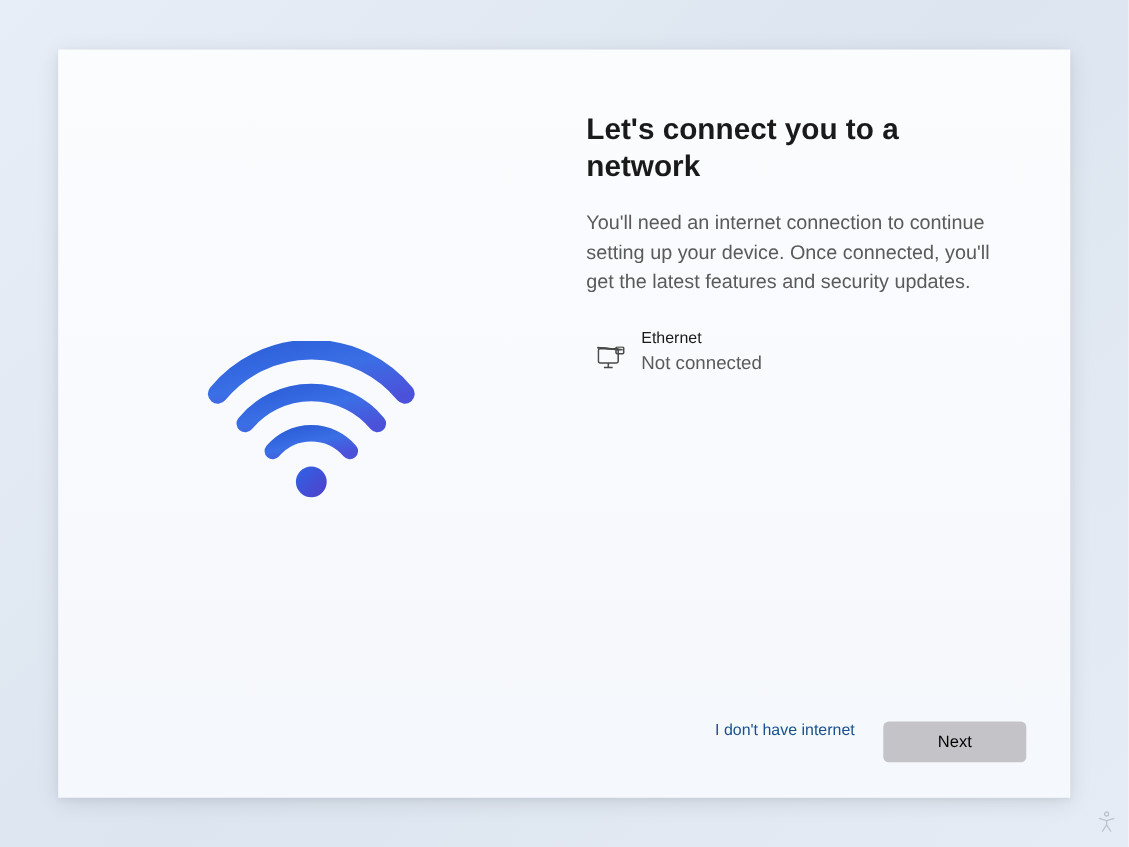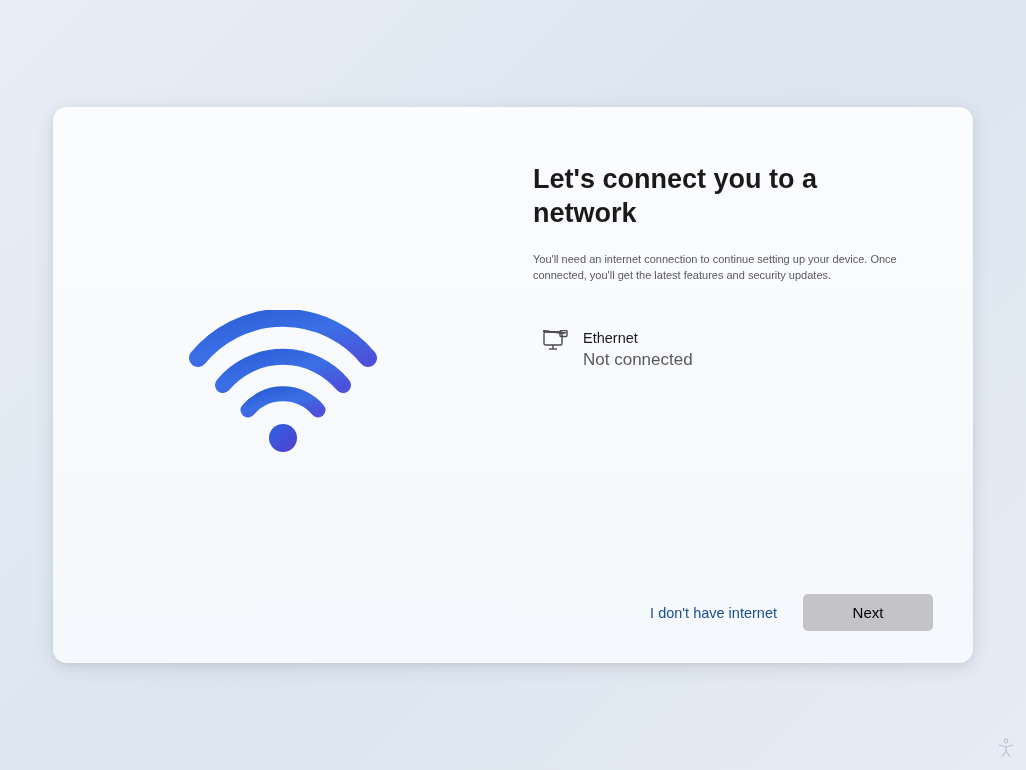--- a/index.html
+++ b/index.html
@@ -13,23 +13,23 @@
       height: 770px;
       background: linear-gradient(135deg, #e8eef7 0%, #dce5f0 50%, #e6ecf5 100%);
       display: flex;
       align-items: center;
       justify-content: center;
       position: relative;
       overflow: hidden;
     }
     .card {
       width: 920px;
-      height: 556px;
+      height: 680px;
       background: linear-gradient(to bottom, #fbfcfe 0%, #f5f8fc 100%);
-      border-radius: 14px;
+      border-radius: 0;
       box-shadow: 0 4px 20px rgba(0,0,0,0.1), 0 2px 6px rgba(0,0,0,0.05);
       display: flex;
       position: relative;
     }
     .left-pane {
       width: 50%;
       display: flex;
       align-items: center;
       justify-content: center;
       padding: 40px;
@@ -49,29 +49,29 @@
     }
     .title {
       font-size: 27px;
       font-weight: 600;
       color: #1a1a1a;
       line-height: 1.25;
       margin-bottom: 20px;
       padding-right: 40px;
     }
     .description {
-      font-size: 11px;
+      font-size: 18px;
       color: #5a5a5a;
       line-height: 1.5;
-      margin-bottom: 40px;
+      margin-bottom: 24px;
       padding-right: 20px;
     }
     .network-item {
       display: flex;
-      align-items: flex-start;
+      align-items: flex-end;
       padding: 4px 10px;
       cursor: pointer;
       border-radius: 4px;
     }
     .network-icon {
       margin-right: 14px;
       margin-top: 2px;
       color: #4a4a4a;
     }
     .network-text {
@@ -86,21 +86,21 @@
     .network-status {
       font-size: 17px;
       color: #5a5a5a;
       line-height: 1.4;
     }
     .footer {
       position: absolute;
       bottom: 32px;
       right: 40px;
       display: flex;
-      align-items: center;
+      align-items: flex-start;
       gap: 26px;
     }
     .text-link {
       color: #19508f;
       font-size: 14.5px;
       cursor: pointer;
       background: none;
       border: none;
       font-family: inherit;
     }

